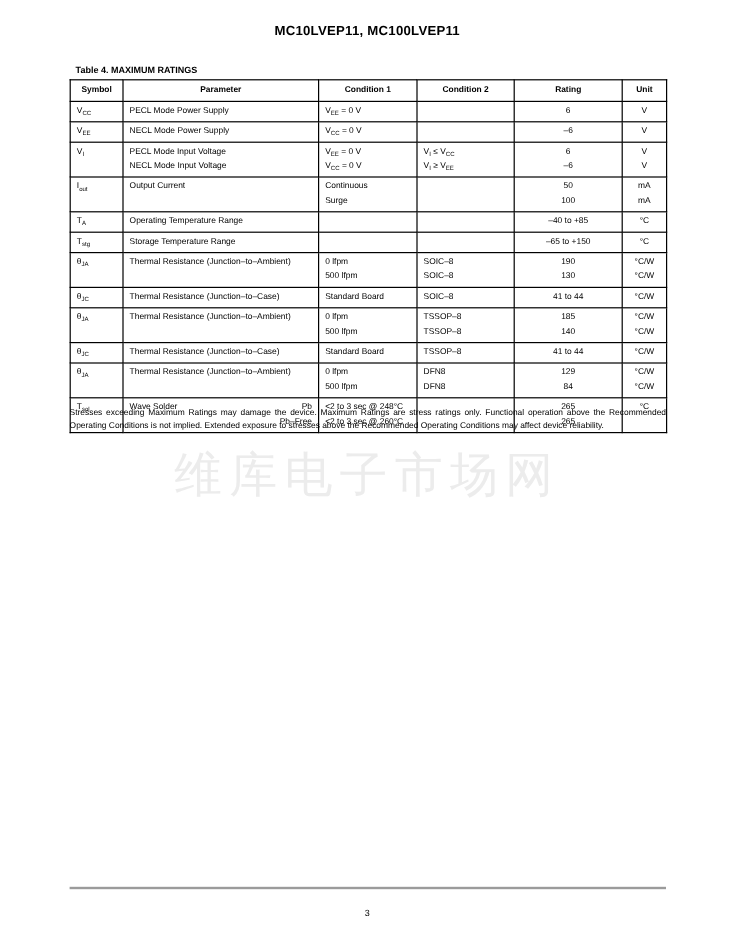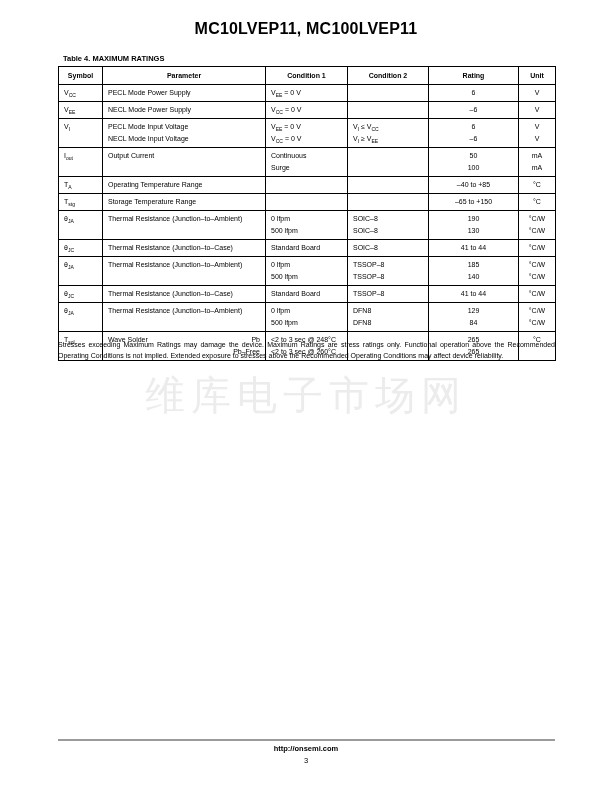--- a/index.html
+++ b/index.html
@@ -11,21 +11,21 @@
     font-family: "Liberation Sans", sans-serif;
     color: #000000;
     overflow: hidden;
   }
   .doc-title {
     position: absolute;
     top: 20px;
     left: 0;
     width: 100%;
     text-align: center;
-    font-size: 16px;
+    font-size: 11px;
     font-weight: bold;
     letter-spacing: 0.2px;
     margin: 0;
   }
   .table-caption {
     position: absolute;
     top: 54px;
     left: 63px;
     font-size: 7.5px;
     font-weight: bold;
@@ -244,16 +244,15 @@
           <td class="c-center">°C</td>
         </tr>
       </tbody>
   </table>
 
   <p class="note">Stresses exceeding Maximum Ratings may damage the device. Maximum Ratings are stress ratings only. Functional operation above the Recommended Operating Conditions is not implied. Extended exposure to stresses above the Recommended Operating Conditions may affect device reliability.</p>
 
   <div class="watermark" style="color: rgb(236, 236, 236);">维库电子市场网</div>
 
   <div class="footer-rule" style="background: rgb(155, 155, 155);"></div>
-  <a class="footer-url" href="#">http://onsemi.com</a>
   <div class="footer-page">3</div>
 
 </div>
 
 </body></html>

